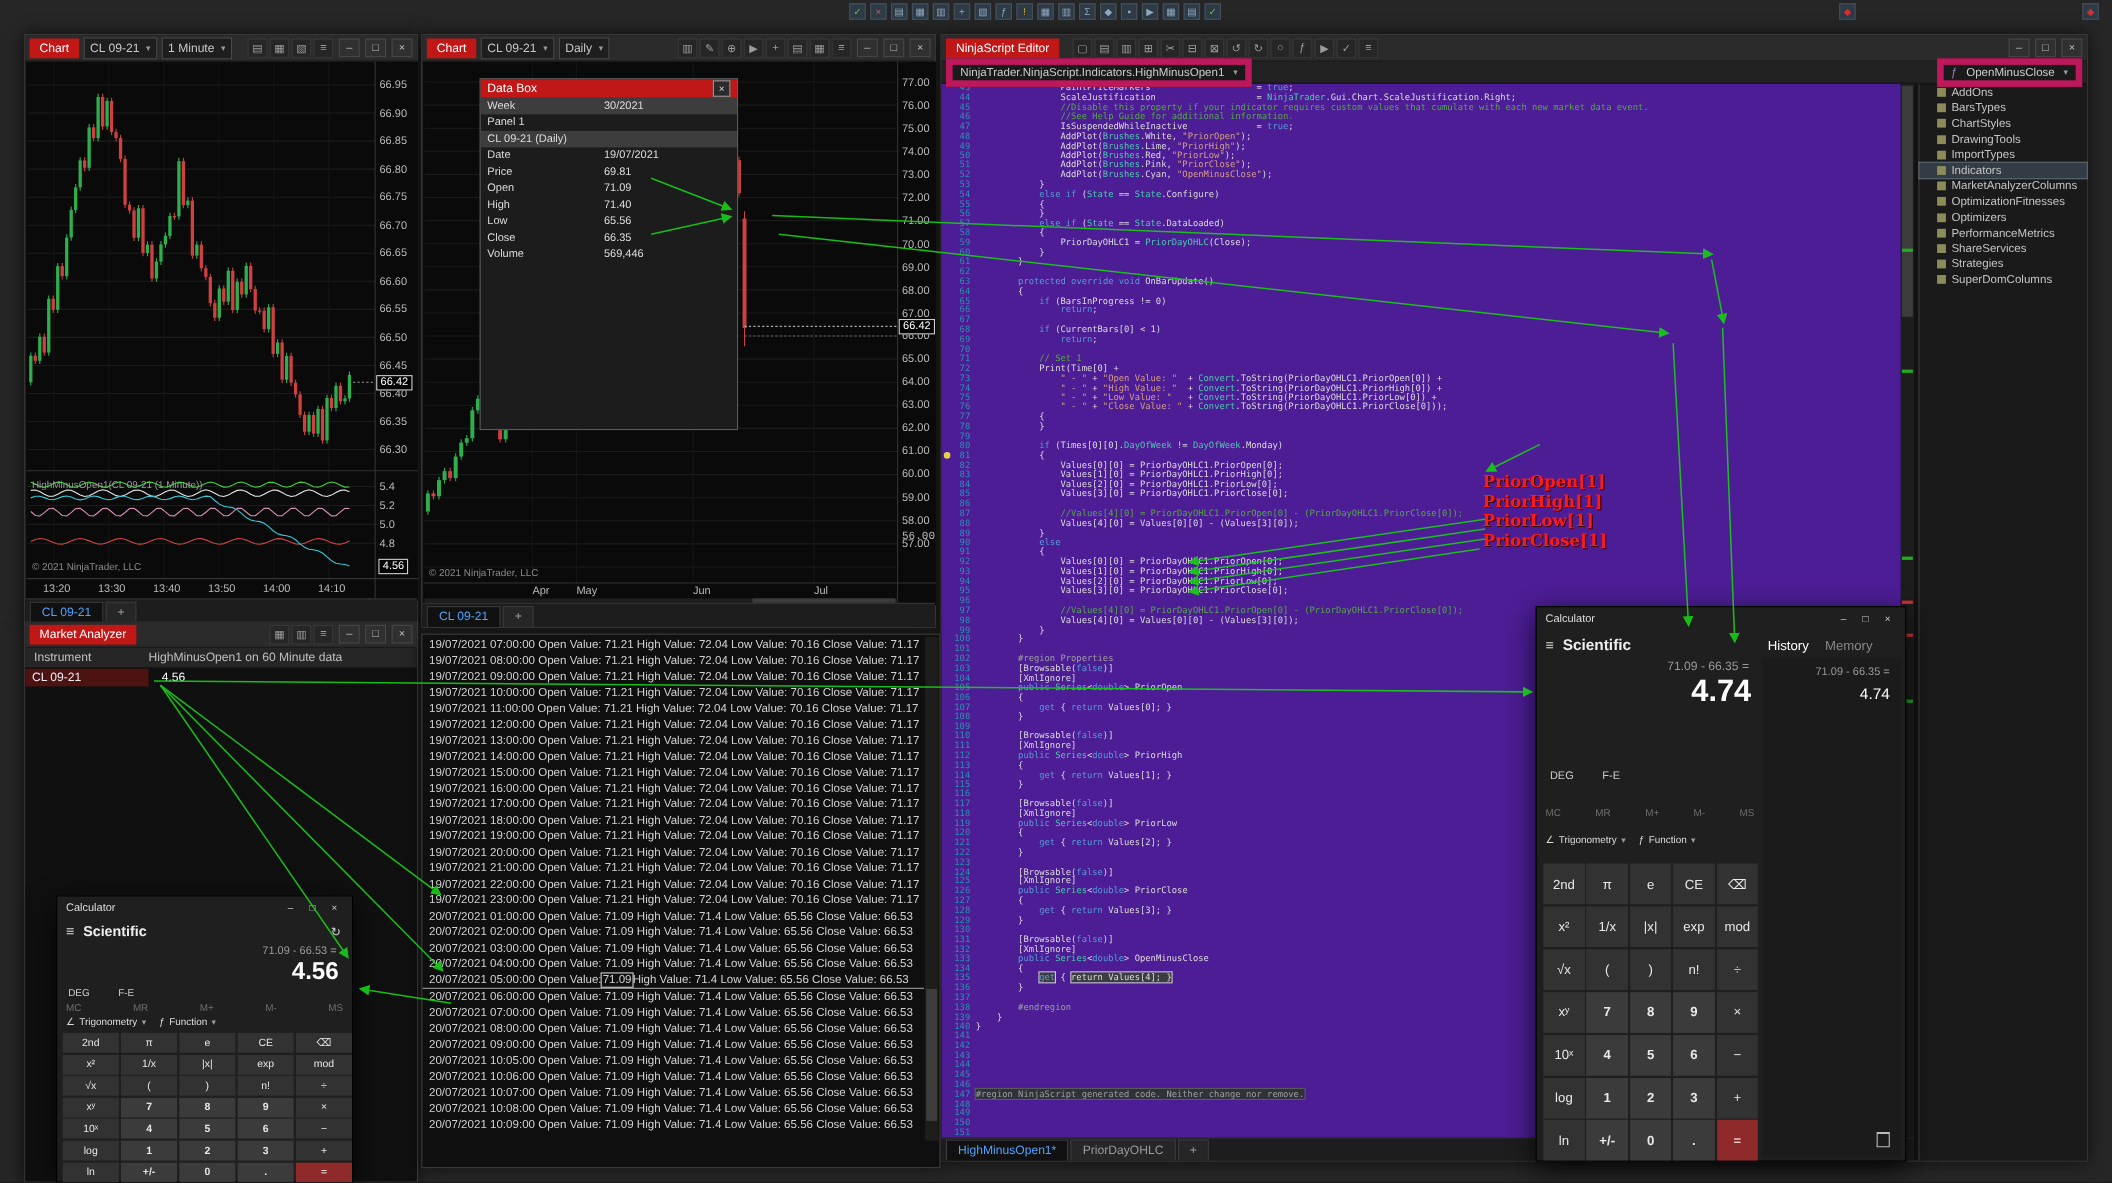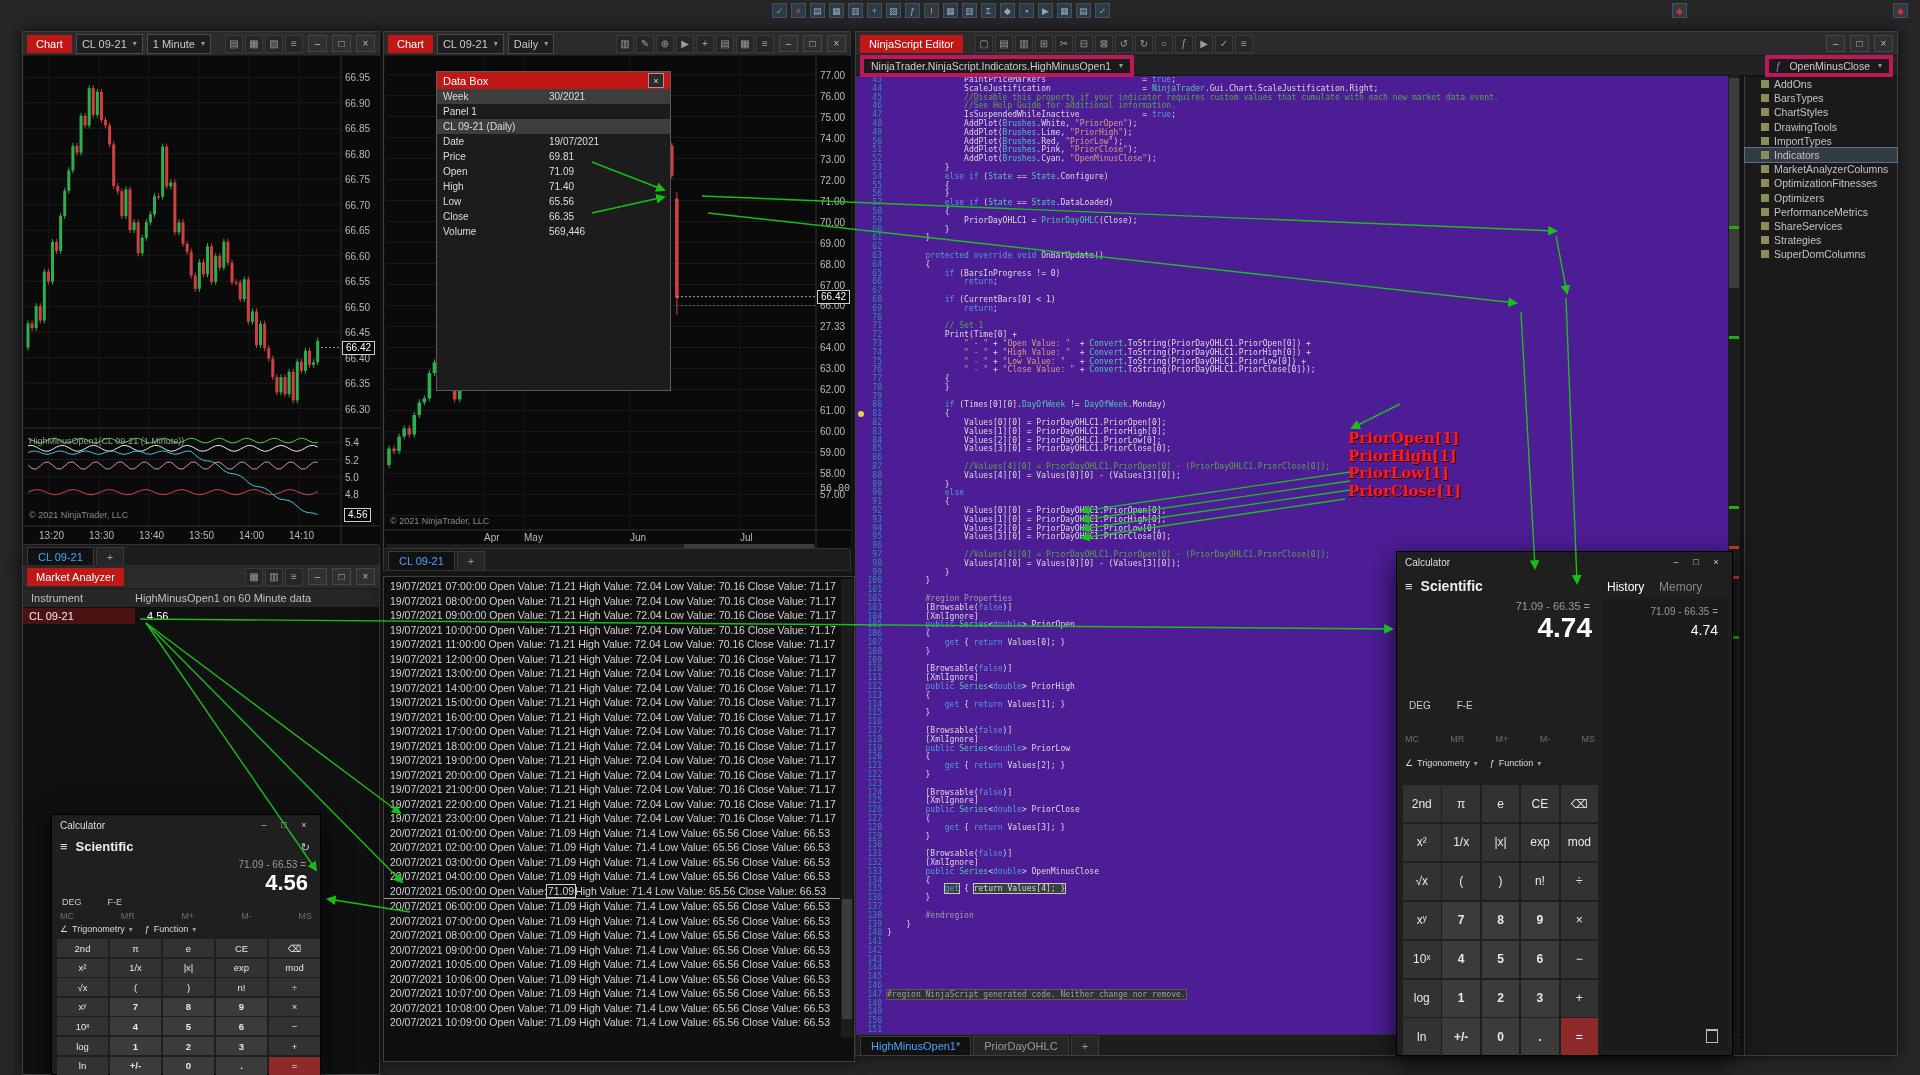--- a/index.html
+++ b/index.html
@@ -24,21 +24,21 @@
   
   .dbx{position:absolute;left:52px;top:39px;width:233px;height:318px;background:#1c1c1c;border:1px solid #5a5a5a;z-index:5}
   .dbx-h{height:17px;background:#c01717;color:#fff;font-size:11px;display:flex;align-items:center;padding:0 6px}
   .dbx-x{margin-left:auto;width:14px;height:13px;background:#2b2b2b;border:1px solid #999;color:#ddd;font-size:9px;display:flex;align-items:center;justify-content:center}
   .dbx-row{height:15px;font-size:10px;color:#ddd;display:flex;align-items:center;padding:0 6px}
   .dbx-row.alt{background:#3d3d3d}
   .dbx-row.center{justify-content:flex-start}
   .dbx-lab{width:106px;flex:none}
   
   #docrow{position:absolute;left:0;top:24px;right:0;height:20px;background:#222;border-bottom:1px solid #151515;display:flex;align-items:center;gap:6px;padding:0 4px;box-sizing:border-box;z-index:6}
-  .doctab{display:flex;align-items:center;gap:8px;background:#1a1a1a;border:4px solid #be185d;color:#ccc;font-size:10.5px;padding:1px 7px;white-space:nowrap}
+  .doctab{display:flex;align-items:center;gap:8px;background:#1a1a1a;border:6px solid #be185d;color:#ccc;font-size:10.5px;padding:1px 7px;white-space:nowrap}
   #codewrap{position:absolute;left:0;top:44px;width:872px;height:960px;background:#4c1d95;overflow:hidden;z-index:2}
   #codearea{position:absolute;left:0;top:0;font-family:"DejaVu Sans Mono",monospace;font-size:8px;line-height:8.8px;white-space:pre}
   .cl{display:flex;height:8.8px}
   .ln{width:26px;text-align:right;padding-right:5px;color:#2b91af;flex:none}
   .ct{flex:1;color:#dcdcdc}
   .k{color:#569cd6}.s{color:#d69d85}.c{color:#57a64a}.pp{color:#9f9f9f}.t{color:#4ec9b0}
   .selbox{outline:1px solid #c8c8c8;background:#3a3d41}
   .regline{background:#2f3237;outline:1px solid #5a5a5a}
   .gdot{position:absolute;width:6px;height:6px;border-radius:50%;background:#e6d245;left:2px;z-index:3}
   #edsb{position:absolute;left:872px;top:44px;width:12px;height:960px;background:#1d1d1d;z-index:3}
@@ -540,21 +540,21 @@
         <div class="alab" style="left: 436px; top: 79.5766px;">75.00</div>
         <div class="alab" style="left: 436px; top: 100.568px;">74.00</div>
         <div class="alab" style="left: 436px; top: 121.559px;">73.00</div>
         <div class="alab" style="left: 436px; top: 142.55px;">72.00</div>
         <div class="alab" style="left: 436px; top: 163.541px;">71.00</div>
         <div class="alab" style="left: 436px; top: 184.532px;">70.00</div>
         <div class="alab" style="left: 436px; top: 205.523px;">69.00</div>
         <div class="alab" style="left: 436px; top: 226.514px;">68.00</div>
         <div class="alab" style="left: 436px; top: 247.505px;">67.00</div>
         <div class="alab" style="left: 436px; top: 268.495px;">66.00</div>
-        <div class="alab" style="left: 436px; top: 289.486px;">27.33</div>
+        <div class="alab" style="left: 436px; top: 289.486px;">65.00</div>
         <div class="alab" style="left: 436px; top: 310.477px;">64.00</div>
         <div class="alab" style="left: 436px; top: 331.468px;">63.00</div>
         <div class="alab" style="left: 436px; top: 352.459px;">62.00</div>
         <div class="alab" style="left: 436px; top: 373.45px;">61.00</div>
         <div class="alab" style="left: 436px; top: 394.441px;">60.00</div>
         <div class="alab" style="left: 436px; top: 415.432px;">59.00</div>
         <div class="alab" style="left: 436px; top: 436.423px;">58.00</div>
         <div class="alab" style="left: 436px; top: 457.414px;">57.00</div>
         <div class="alab" style="left: 436px; top: 451px; font-family: Liberation Mono, monospace;">56.00</div>
         <div class="pricebadge" style="left: 433px; top: 257.679px;">66.42</div>

